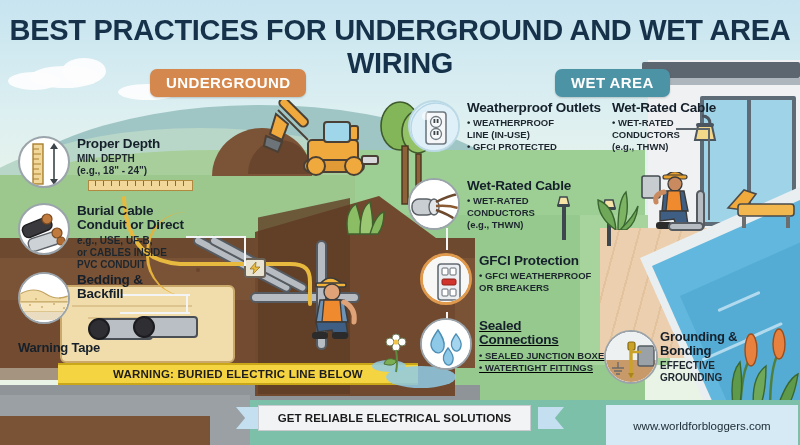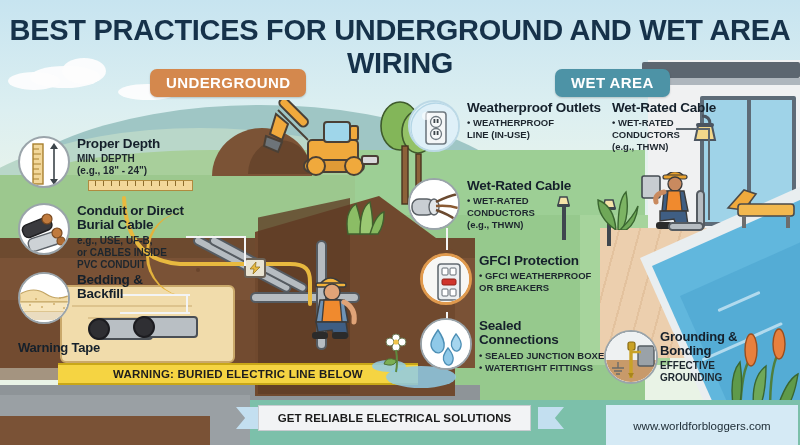--- a/index.html
+++ b/index.html
@@ -154,21 +154,21 @@
   .bullets div { white-space:nowrap; }
 
   
   .c-depth   { left:18px;  top:136px; }
   .c-conduit { left:18px;  top:203px; }
   .c-bedding { left:18px;  top:272px; }
   .c-warning { left:18px;  top:340px; }
   .c-weather { left:408px; top:100px; }
   .c-wrc     { left:408px; top:178px; }
   .c-gfci    { left:420px; top:253px; }
-  .c-sealed  { left:420px; top:318px; }
+  .c-sealed  { left:420px; top:318px;text-decoration:underline; }
   .c-wrc2    { left:612px; top:100px; }
   .c-ground  { left:660px; top:330px; }
 
   .c-warning .h { font-size:13px; }
   .c-ground { display:block; }
   .c-ground .h { font-size:13px; }
 
   
   .leader { position:absolute; background:#f3f4f5; }
   .leader.v { width:2px; }
@@ -459,22 +459,22 @@
       <svg width="52" height="52" viewBox="0 0 52 52">
         <rect x="2" y="16" width="30" height="13" rx="5" fill="#3a3a3e" stroke="#1f1f22" stroke-width="1.4" transform="rotate(-22 17 22)"></rect>
         <circle cx="27" cy="14" r="5" fill="#c07a3d" stroke="#7a4a20" stroke-width="1.2"></circle>
         <rect x="8" y="30" width="32" height="13" rx="5" fill="#cdd2d6" stroke="#5b6167" stroke-width="1.4" transform="rotate(-18 24 36)"></rect>
         <circle cx="37" cy="28" r="5" fill="#c07a3d" stroke="#7a4a20" stroke-width="1.2"></circle>
         <circle cx="41" cy="36" r="4" fill="#b06c33" stroke="#7a4a20" stroke-width="1.1"></circle>
       </svg>
     </div>
     <div class="txt">
       <div class="h">
+        <div>Burial Cable</div>
         <div>Conduit or Direct</div>
-        <div>Burial Cable</div>
       </div>
       <div class="sub">
         <div>e.g., USE, UF-B,</div>
         <div>or CABLES INSIDE</div>
         <div>PVC CONDUIT</div>
       </div>
     </div>
   </div>
 
   <div class="callout c-bedding">
@@ -520,20 +520,21 @@
         <rect x="23.5" y="29" width="1.8" height="4" fill="#3d454b"></rect>
           <rect x="26.7" y="29" width="1.8" height="4" fill="#3d454b"></rect>
         <circle cx="16" cy="14" r="4" fill="#ffffff" opacity=".6"></circle>
       </svg>
     </div>
     <div class="txt">
       <div class="h">Weatherproof Outlets</div>
       <div class="bullets">
         <div>• WEATHERPROOF</div>
         <div>  LINE (IN-USE)</div>
+        <div>• GFCI PROTECTED</div>
       </div>
     </div>
   </div>
 
   <div class="callout c-wrc">
     <div class="ic">
       <svg width="52" height="52" viewBox="0 0 52 52">
         <rect x="0" y="0" width="52" height="52" fill="#fff"></rect>
         <rect x="2" y="19" width="22" height="16" rx="7" fill="#c9ced3" stroke="#5a6066" stroke-width="1.5"></rect>
         <ellipse cx="24" cy="27" rx="5" ry="8" fill="#e3e7ea" stroke="#5a6066" stroke-width="1.3"></ellipse>

